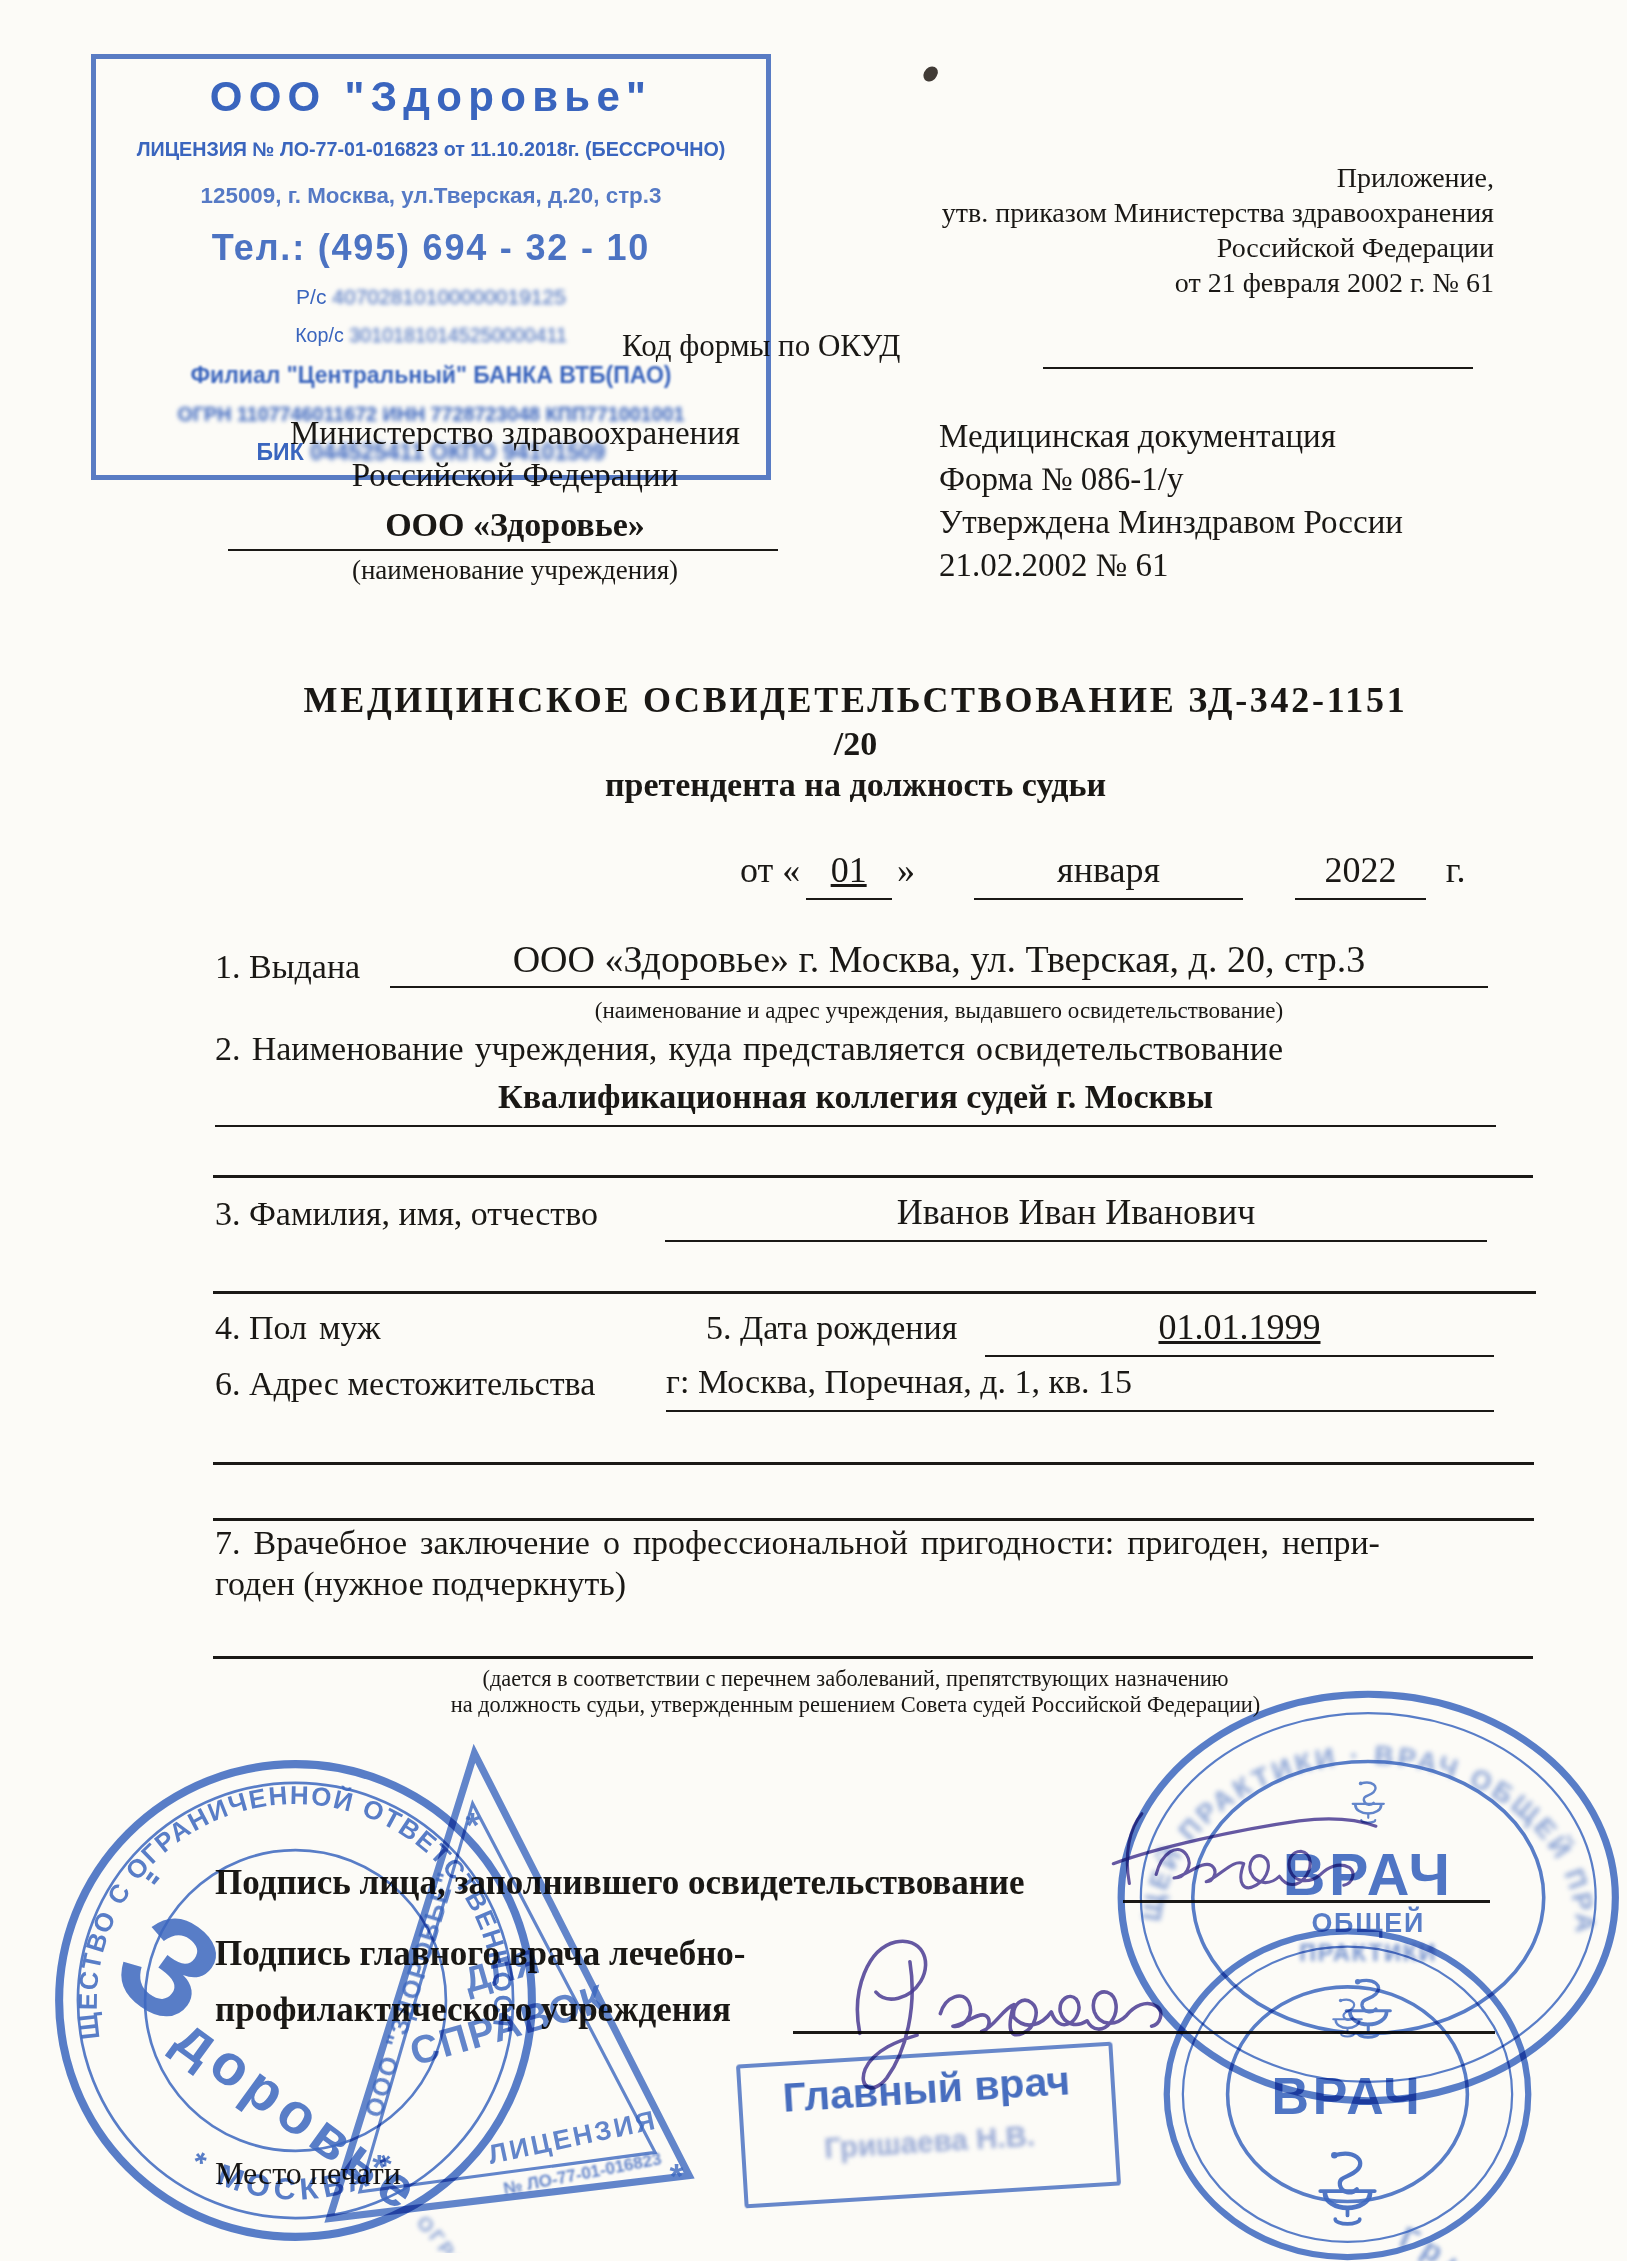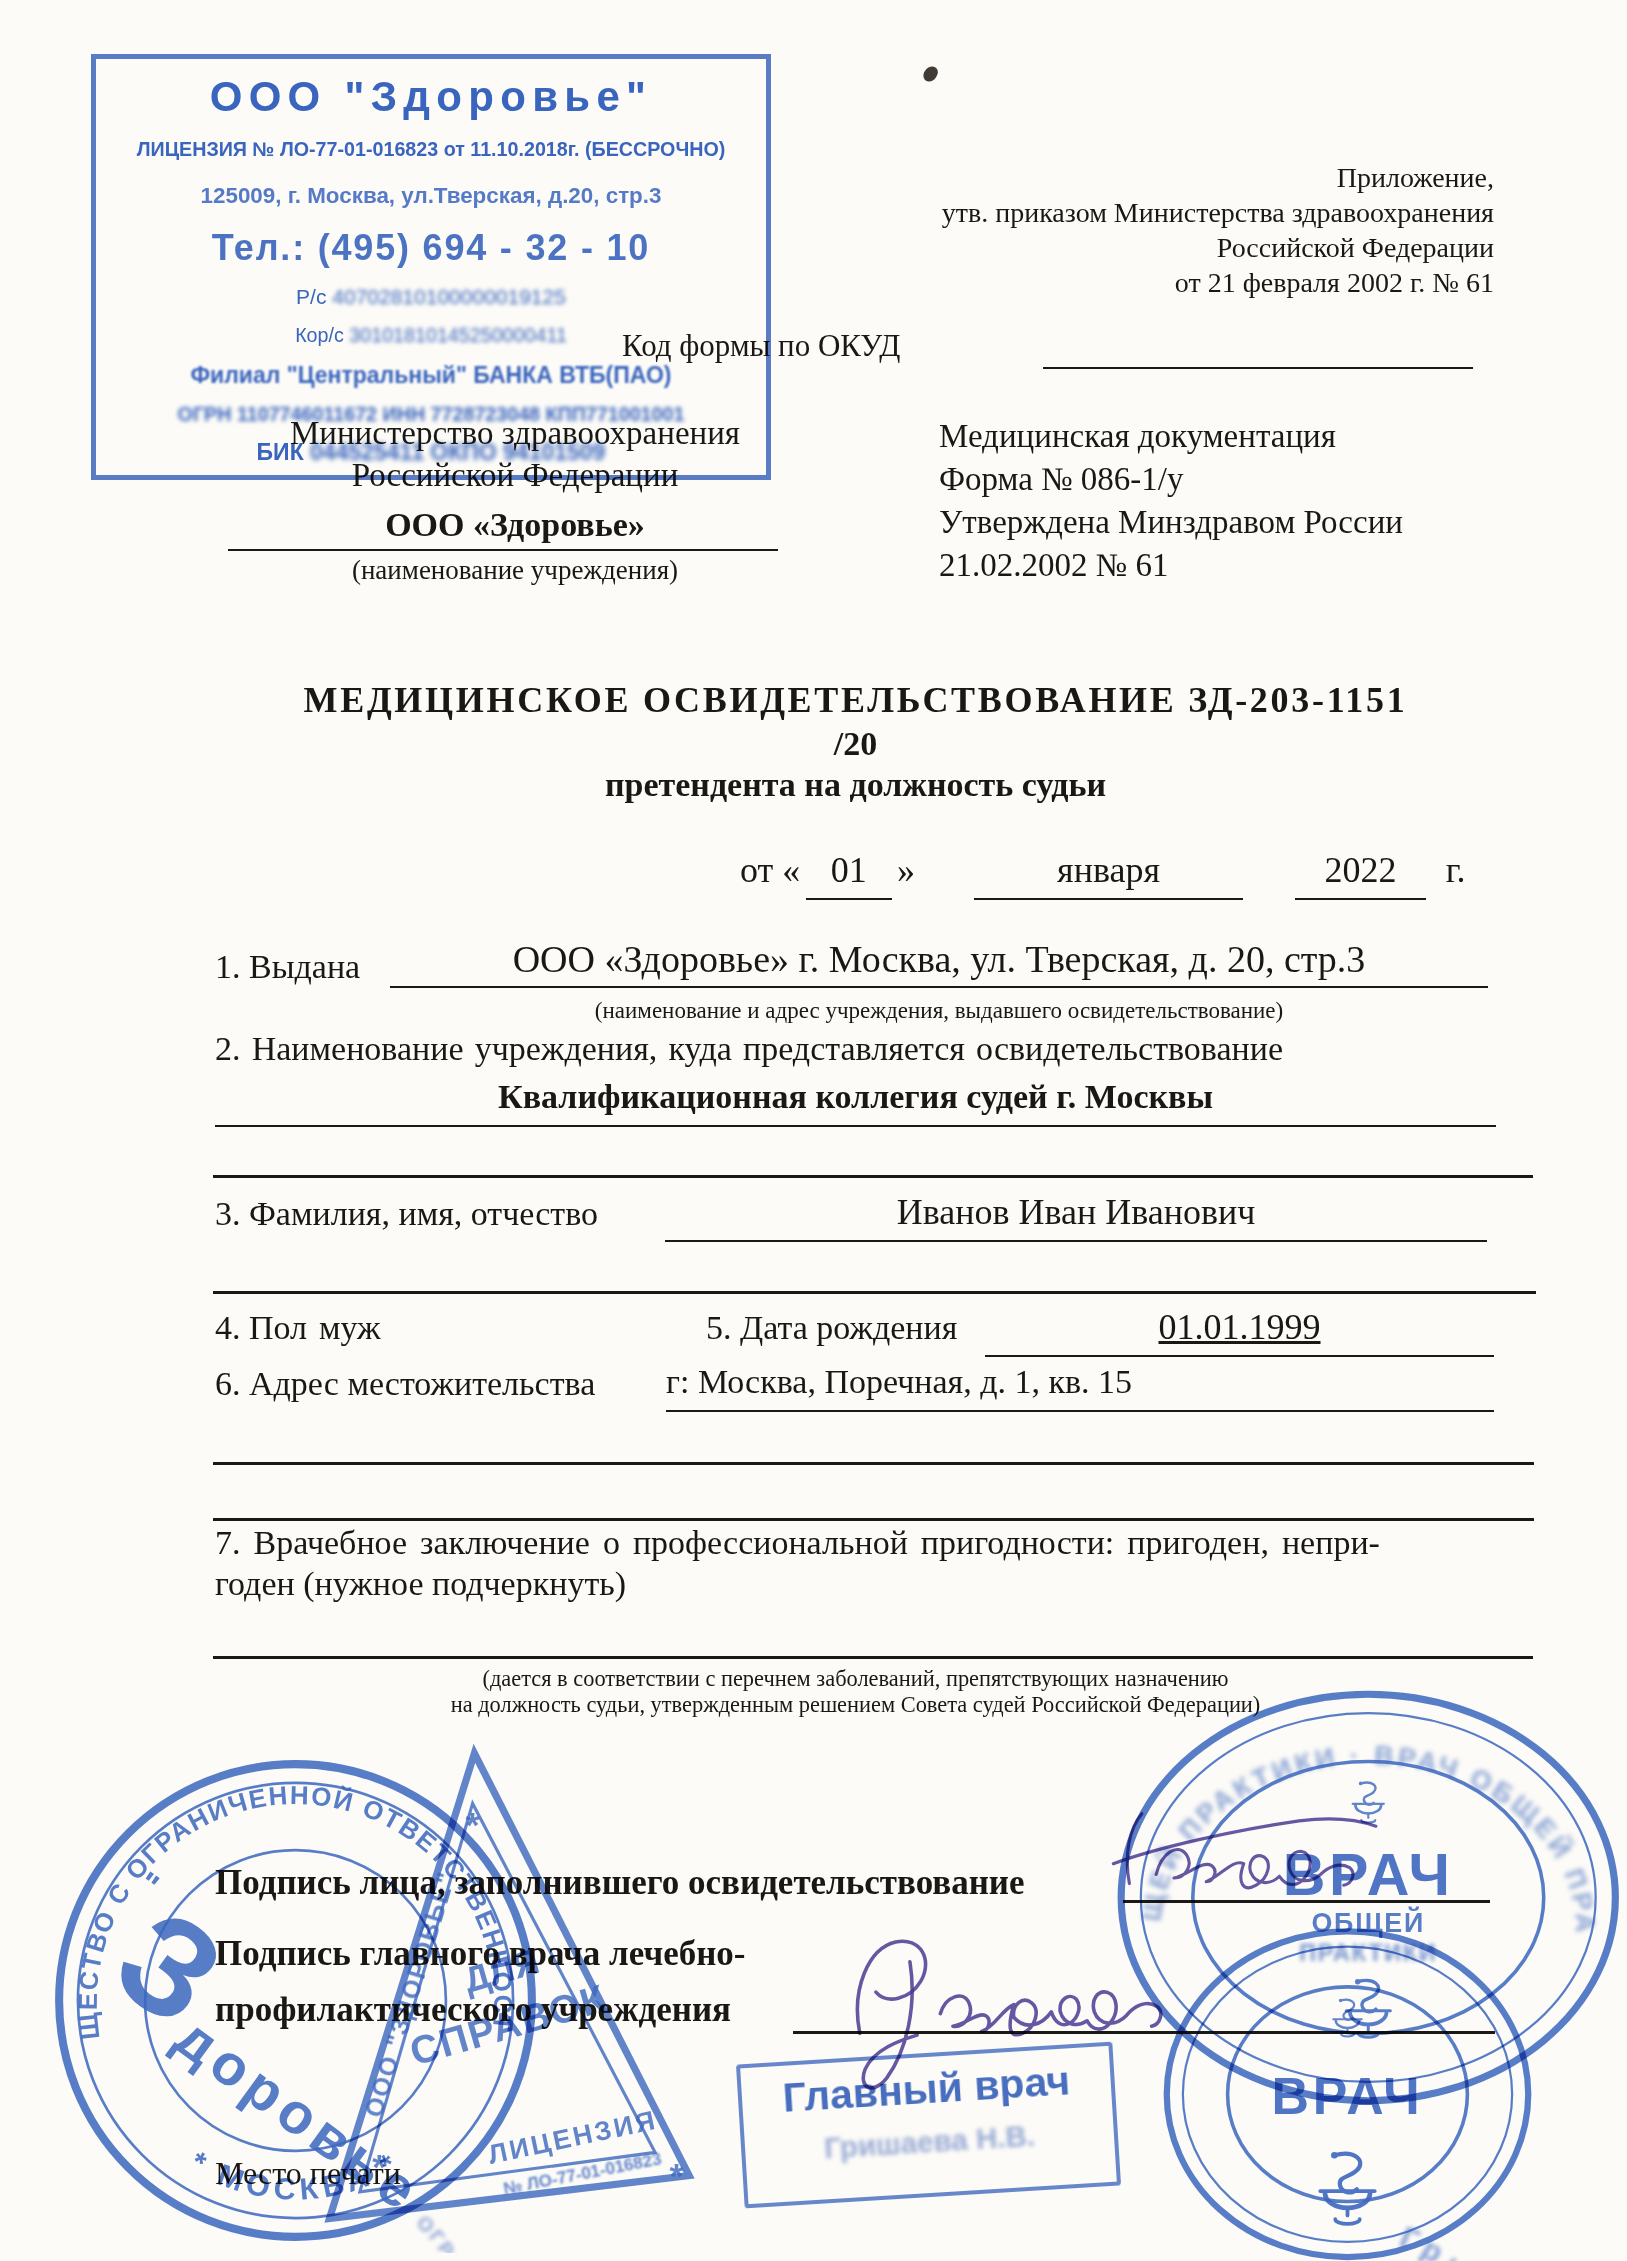--- a/index.html
+++ b/index.html
@@ -67,27 +67,27 @@
   <div class="ln" style="left:228px;top:549px;width:550px;height:2.2px;"></div>
   <div class="abs ctr" style="left:224px;top:555px;width:582px;font-size:27px;">(наименование учреждения)</div>
 
   <div class="abs" style="left:939px;top:415px;font-size:33px;line-height:43px;">
     <div>Медицинская документация</div>
     <div>Форма № 086-1/у</div>
     <div>Утверждена Минздравом России</div>
     <div>21.02.2002 № 61</div>
   </div>
 
-  <div class="abs ctr b" style="left:206px;top:679px;width:1299px;font-size:36px;letter-spacing:2.7px;">МЕДИЦИНСКОЕ ОСВИДЕТЕЛЬСТВОВАНИЕ ЗД-203-1151</div>
+  <div class="abs ctr b" style="left:206px;top:679px;width:1299px;font-size:36px;letter-spacing:2.7px;">МЕДИЦИНСКОЕ ОСВИДЕТЕЛЬСТВОВАНИЕ ЗД-342-1151</div>
   <div class="abs ctr b" style="left:206px;top:725px;width:1299px;font-size:34px;">/20</div>
   <div class="abs ctr b" style="left:206px;top:766px;width:1299px;font-size:34px;">претендента на должность судьи</div>
 
   <div class="abs" style="left:740px;top:849px;font-size:36px;display:flex;align-items:flex-start;">
     <span>от «</span>
-    <span class="ubox ctr" style="width:86px;margin:0 5.4px;border-bottom-width:2.2px;padding-bottom:7.2px;">01</span>
+    <span class="ubox ctr" style="width:86px;margin:0 5.4px;border-bottom-width:2.2px;padding-bottom:7.2px;text-decoration:underline;">01</span>
     <span>»</span>
     <span class="ubox ctr" style="width:269px;margin-left:59px;border-bottom-width:2.2px;padding-bottom:7.2px;">января</span>
     <span class="ubox ctr" style="width:131px;margin-left:52px;border-bottom-width:2.2px;padding-bottom:7.2px;">2022</span>
     <span style="margin-left:19.7px;">г.</span>
   </div>
 
   <div class="abs" style="left:215px;top:948px;font-size:34px;">1. Выдана</div>
   <div class="abs ctr ubox" style="left:390px;top:937px;width:1098px;font-size:38px;padding-bottom:5.4px;">ООО «Здоровье» г. Москва, ул. Тверская, д. 20, стр.3</div>
   <div class="abs ctr" style="left:390px;top:998px;width:1098px;font-size:23px;">(наименование и адрес учреждения, выдавшего освидетельствование)</div>
 

